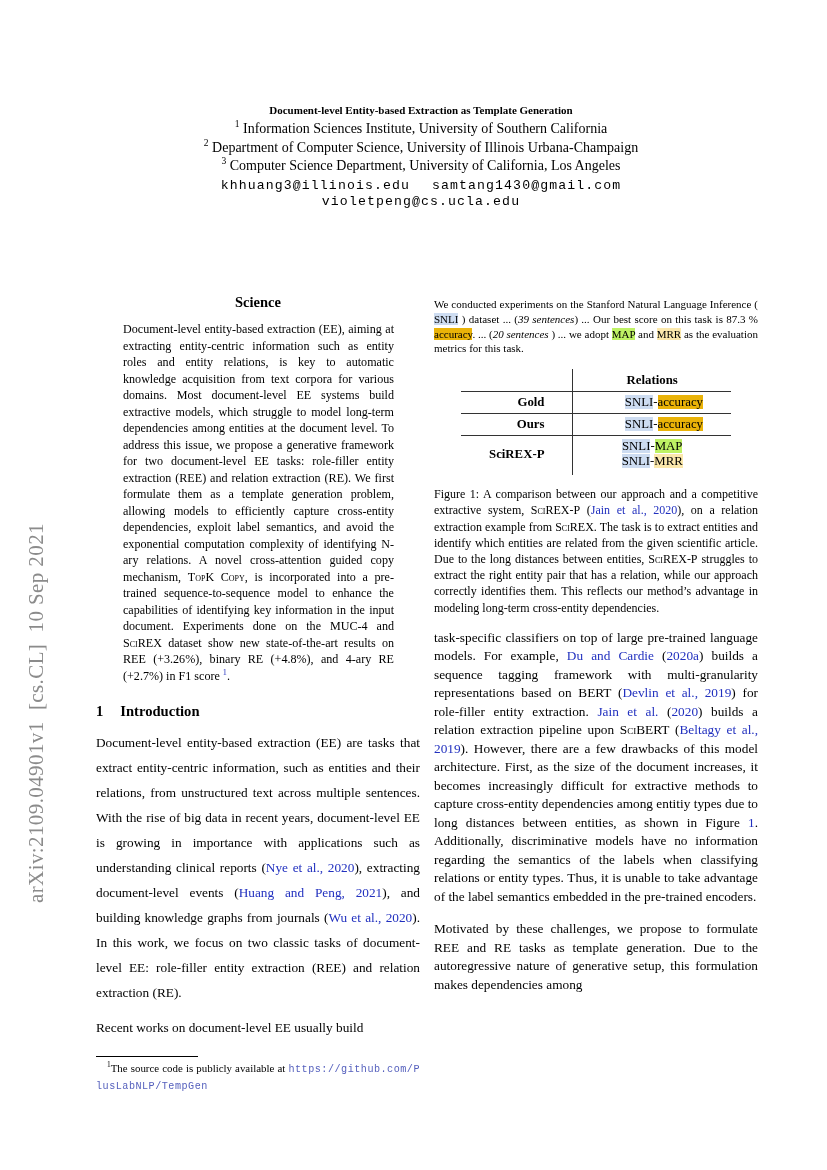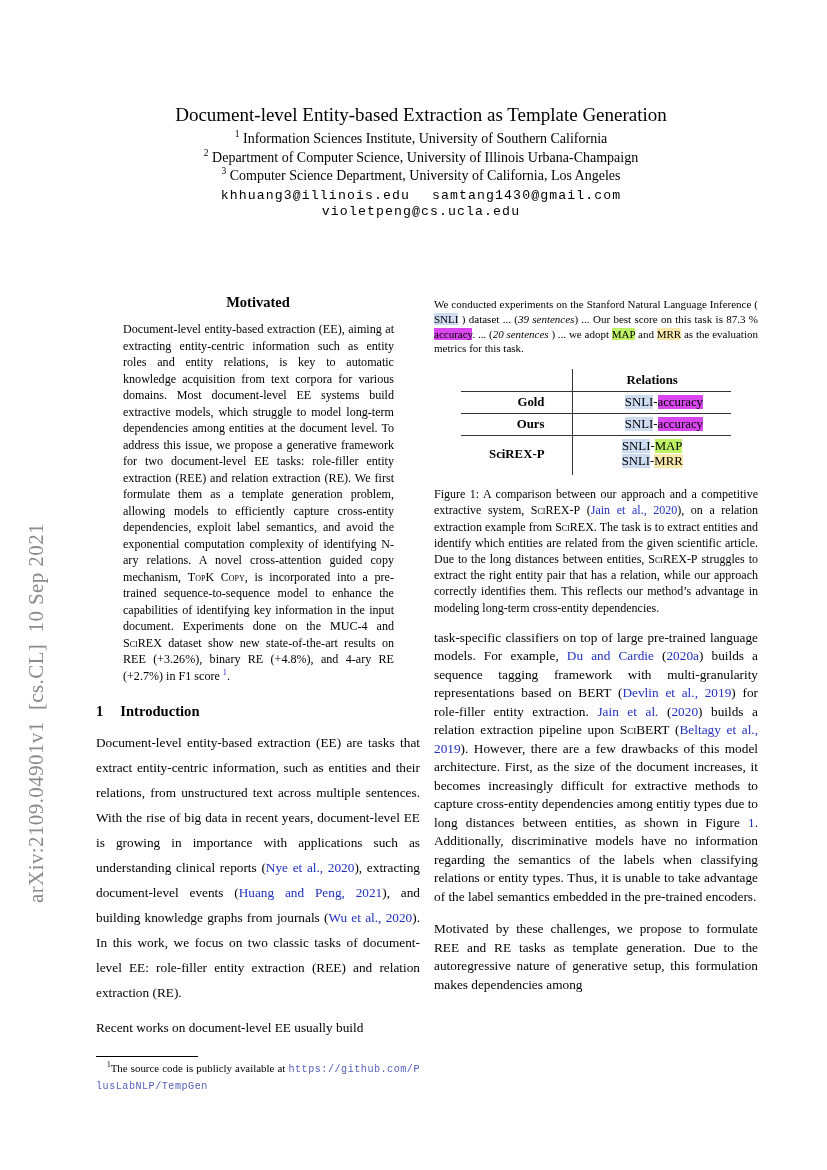--- a/index.html
+++ b/index.html
@@ -19,21 +19,21 @@
     left: 24px; top: 903px;
     transform: rotate(-90deg);
     transform-origin: 0 0;
     font-size: 21px;
     color: #8b8b8b;
     white-space: pre;
     letter-spacing: 0.4px;
   }
   
   .header { position: absolute; left: 84px; top: 104px; width: 674px; text-align: center; }
-  .title { font-size: 19px; font-weight: normal; }
+  .title { font-size: 11px; font-weight: bold; }
   .authors { margin-top: 17px; font-size: 14.5px; font-weight: bold; }
   .author { margin: 0 11px; }
   .affils { margin-top: 5px; font-size: 14px; }
   .affil { margin-top: 2.5px; }
   sup.s { font-size: 68%; vertical-align: super; line-height: 0; }
   .emails { margin-top: 4px; font-family: "Liberation Mono", "DejaVu Sans Mono", monospace; font-size: 13.2px; letter-spacing: 1.1px; }
   .email-gap { display: inline-block; width: 22px; }
   .emails div { margin-top: 1px; }
   
   .col-left  { position: absolute; left: 96px;  top: 294px; width: 324px; }
@@ -67,21 +67,21 @@
   .fig-table tr td { padding-top: 3px; padding-bottom: 3px; }
   .fig-table tr.last td { padding-bottom: 6px; }
   .fig-caption { margin-top: 11px; font-size: 12px; line-height: 16.2px; text-align: justify; }
   
   .cite { color: #2130bf; }
   .sc { font-variant: small-caps; }
   .it { font-style: italic; }
   .sup { font-size: 68%; vertical-align: super; line-height: 0; }
   .url { color: #5560bd; font-family: "Liberation Mono", "DejaVu Sans Mono", monospace; font-size: 93%; word-break: break-all; letter-spacing: 0.5px; }
   .hl-blue   { background: #cddcf1; }
-  .hl-red    { background: #d946ef; }
+  .hl-red    { background: #eab308; }
   .hl-green  { background: #bef264; }
   .hl-yellow { background: #fbe8ac; }
 </style>
 </head>
 <body>
 
 <div id="page">
 
   <div class="watermark">arXiv:2109.04901v1  [cs.CL]  10 Sep 2021</div>
 
@@ -92,21 +92,21 @@
       <div class="affil"><sup class="s">2</sup><span> Department of Computer Science, University of Illinois Urbana-Champaign</span></div>
       <div class="affil"><sup class="s">3</sup><span> Computer Science Department, University of California, Los Angeles</span></div>
     </div>
     <div class="emails">
       <div><span>khhuang3@illinois.edu</span><span class="email-gap"></span><span>samtang1430@gmail.com</span></div>
       <div><span>violetpeng@cs.ucla.edu</span></div>
     </div>
   </div>
 
   <div class="col-left">
-    <div class="abs-heading">Motivated</div>
+    <div class="abs-heading">Science</div>
     <div class="abs-body"><span>Document-level entity-based extraction (EE), aiming at extracting entity-centric information such as entity roles and entity relations, is key to automatic knowledge acquisition from text corpora for various domains. Most document-level EE systems build extractive models, which struggle to model long-term dependencies among entities at the document level. To address this issue, we propose a generative framework for two document-level EE tasks: role-filler entity extraction (REE) and relation extraction (RE). We first formulate them as a template generation problem, allowing models to efficiently capture cross-entity dependencies, exploit label semantics, and avoid the exponential computation complexity of identifying N-ary relations. A novel cross-attention guided copy mechanism, </span><span class="sc">TopK Copy</span><span>, is incorporated into a pre-trained sequence-to-sequence model to enhance the capabilities of identifying key information in the input document. Experiments done on the MUC-4 and </span><span class="sc">SciREX</span><span> dataset show new state-of-the-art results on REE (+3.26%), binary RE (+4.8%), and 4-ary RE (+2.7%) in F1 score </span><span class="sup cite">1</span><span>.</span></div>
 
     <div class="sec-heading">
       <span>1</span><span class="sec-title">Introduction</span>
     </div>
     <div class="para"><span>Document-level entity-based extraction (EE) are tasks that extract entity-centric information, such as entities and their relations, from unstructured text across multiple sentences. With the rise of big data in recent years, document-level EE is growing in importance with applications such as understanding clinical reports (</span><span class="cite">Nye et al., 2020</span><span>), extracting document-level events (</span><span class="cite">Huang and Peng, 2021</span><span>), and building knowledge graphs from journals (</span><span class="cite">Wu et al., 2020</span><span>). In this work, we focus on two classic tasks of document-level EE: role-filler entity extraction (REE) and relation extraction (RE).</span></div>
     <div class="para"><span>Recent works on document-level EE usually build</span></div>
   </div>
 
   <div class="footnote">

